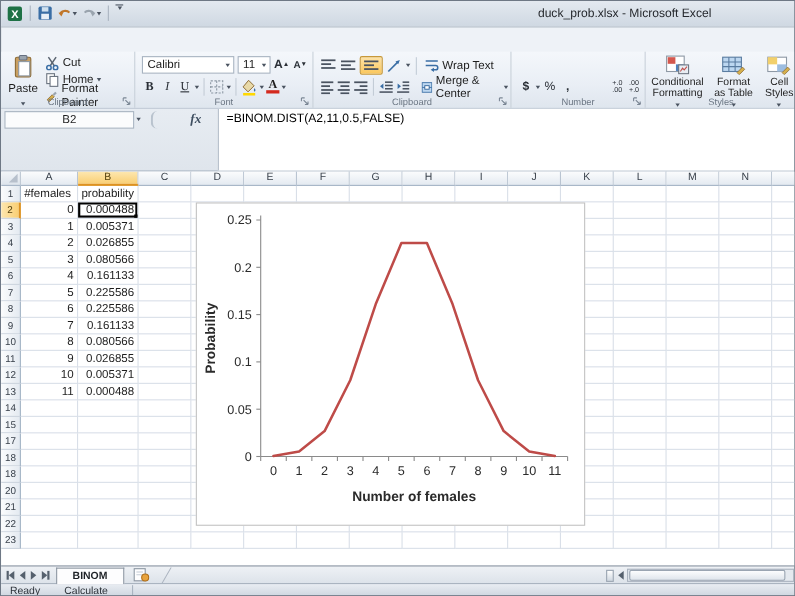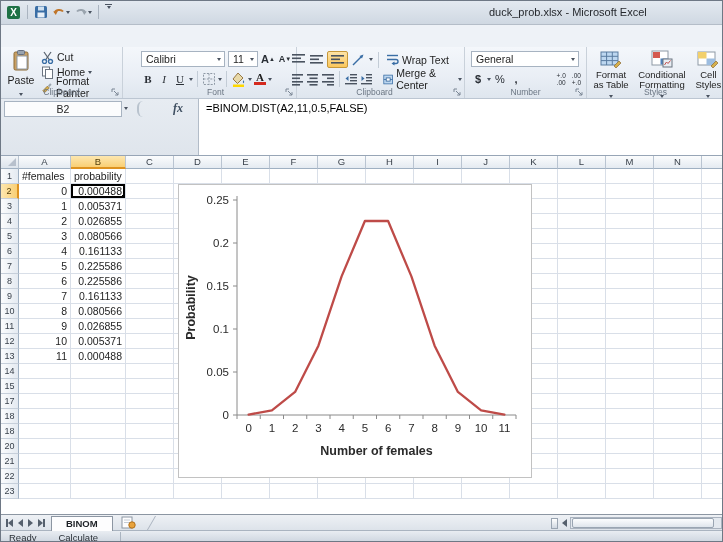--- a/index.html
+++ b/index.html
@@ -197,21 +197,21 @@
           <span>Format Painter</span>
         </div>
       </div>
       <div class="rgroup-label">Clipboard</div>
       <svg class="launcher" viewBox="0 0 8 8">
           <path d="M1 1 H4 M1 1 V4" stroke="#7a8694" fill="none"></path>
           <path d="M3 3 L7 7 M7 7 H4.2 M7 7 V4.2" stroke="#7a8694" fill="none"></path>
         </svg>
     </div>
 
-    <div class="rgroup" style="left:134px;width:162px;">
+    <div class="rgroup" style="left:122px;width:162px;">
       <div style="position:absolute;left:6px;top:4px;display:flex;gap:3px;">
         <div class="combo" style="width:84px;">
           <span>Calibri</span>
             <span class="caret sm"></span>
         </div>
         <div class="combo" style="width:30px;">
           <span>11</span>
             <span class="caret sm"></span>
         </div>
         <span class="fmt-btn" style="font-weight:bold;">A<span style="font-size:6px;vertical-align:super;">▲</span></span>
@@ -346,24 +346,20 @@
         </span>
       </div>
       <div class="rgroup-label">Clipboard</div>
       <svg class="launcher" viewBox="0 0 8 8">
           <path d="M1 1 H4 M1 1 V4" stroke="#7a8694" fill="none"></path>
           <path d="M3 3 L7 7 M7 7 H4.2 M7 7 V4.2" stroke="#7a8694" fill="none"></path>
         </svg>
     </div>
 
     <div class="rgroup" style="left:464px;width:122px;">
-      <div class="combo" style="position:absolute;left:6px;top:4px;width:108px;">
-        <span>General</span>
-          <span class="caret sm"></span>
-      </div>
       <div style="position:absolute;left:6px;top:24px;display:flex;align-items:center;gap:2px;width:110px;">
         <span class="fmt-btn" style="font-weight:bold;">$</span>
         <span class="caret sm"></span>
         <span class="fmt-btn">%</span>
         <span class="fmt-btn" style="font-weight:bold;">,</span>
         <span style="flex:1;"></span>
         <span style="display:inline-flex;flex-direction:column;font-size:6.5px;line-height:7px;color:#2a2f36;align-items:center;">
           <span>+.0</span>
             <span>.00</span>
         </span>
@@ -376,40 +372,40 @@
       <svg class="launcher" viewBox="0 0 8 8">
           <path d="M1 1 H4 M1 1 V4" stroke="#7a8694" fill="none"></path>
           <path d="M3 3 L7 7 M7 7 H4.2 M7 7 V4.2" stroke="#7a8694" fill="none"></path>
         </svg>
     </div>
 
     <div class="rgroup" style="left:586px;width:137px;border-right:none;">
       <div style="position:absolute;left:4px;top:3px;display:flex;gap:6px;">
         <div class="two-line-btn">
           <svg width="22" height="18">
+              <rect x="1" y="1" width="16" height="14" fill="#fff" stroke="#8e99a5"></rect>
+              <rect x="2" y="2" width="7" height="6" fill="#d4584e"></rect>
+              <rect x="9.5" y="8.5" width="7" height="6" fill="#4f81bd"></rect>
+              <rect x="12" y="9" width="9" height="8" fill="#e8edf3" stroke="#6b7480"></rect>
+              <path d="M13.5 15 L15.5 12 L17 13.5 L19.5 10.5" stroke="#c0504d" fill="none"></path>
+            </svg>
+          <span><span>Conditional</span></span>
+          <span><span>Formatting</span> <span class="caret sm"></span></span>
+        </div>
+        <div class="two-line-btn">
+          <svg width="22" height="18">
               <rect x="1" y="2" width="17" height="13" fill="#bdd7f0" stroke="#5a7ca0"></rect>
               <line x1="1" y1="6.3" x2="18" y2="6.3" stroke="#5a7ca0"></line>
               <line x1="1" y1="10.6" x2="18" y2="10.6" stroke="#5a7ca0"></line>
               <line x1="6.6" y1="2" x2="6.6" y2="15" stroke="#5a7ca0"></line>
               <line x1="12.3" y1="2" x2="12.3" y2="15" stroke="#5a7ca0"></line>
               <path d="M14 16 L19 11 L21 13 L16 18 Z" fill="#d6b04c" stroke="#8d6b35" stroke-width="0.7"></path>
             </svg>
           <span><span>Format</span></span>
           <span><span>as Table</span> <span class="caret sm"></span></span>
-        </div>
-        <div class="two-line-btn">
-          <svg width="22" height="18">
-              <rect x="1" y="1" width="16" height="14" fill="#fff" stroke="#8e99a5"></rect>
-              <rect x="2" y="2" width="7" height="6" fill="#d4584e"></rect>
-              <rect x="9.5" y="8.5" width="7" height="6" fill="#4f81bd"></rect>
-              <rect x="12" y="9" width="9" height="8" fill="#e8edf3" stroke="#6b7480"></rect>
-              <path d="M13.5 15 L15.5 12 L17 13.5 L19.5 10.5" stroke="#c0504d" fill="none"></path>
-            </svg>
-          <span><span>Conditional</span></span>
-          <span><span>Formatting</span> <span class="caret sm"></span></span>
         </div>
         <div class="two-line-btn">
           <svg width="22" height="18">
               <rect x="1" y="2" width="17" height="13" fill="#fff" stroke="#8e99a5"></rect>
               <rect x="1" y="2" width="8.5" height="6.5" fill="#f2d06c"></rect>
               <rect x="9.5" y="8.5" width="8.5" height="6.5" fill="#9dbde0"></rect>
               <path d="M14 16 L19 11 L21 13 L16 18 Z" fill="#d6b04c" stroke="#8d6b35" stroke-width="0.7"></path>
             </svg>
           <span><span>Cell</span></span>
           <span><span>Styles</span> <span class="caret sm"></span></span>

